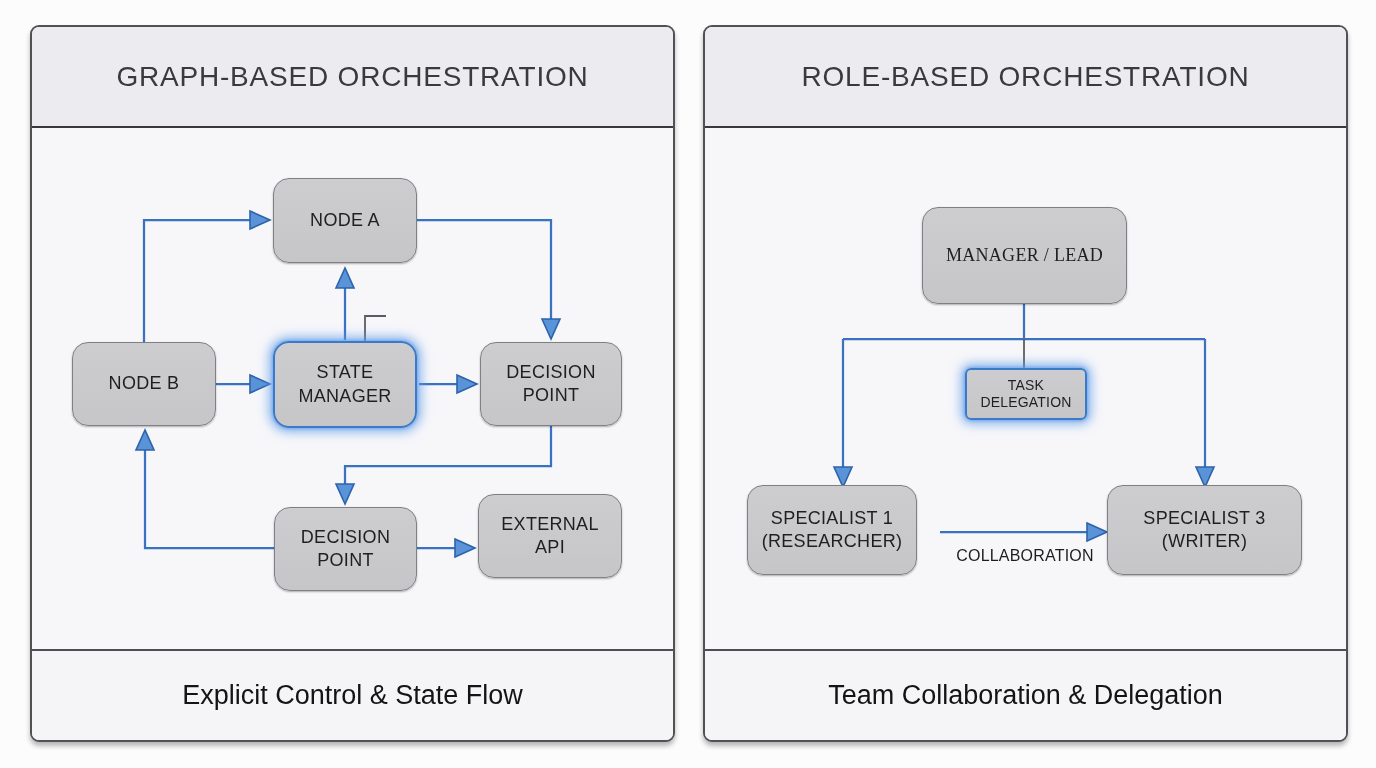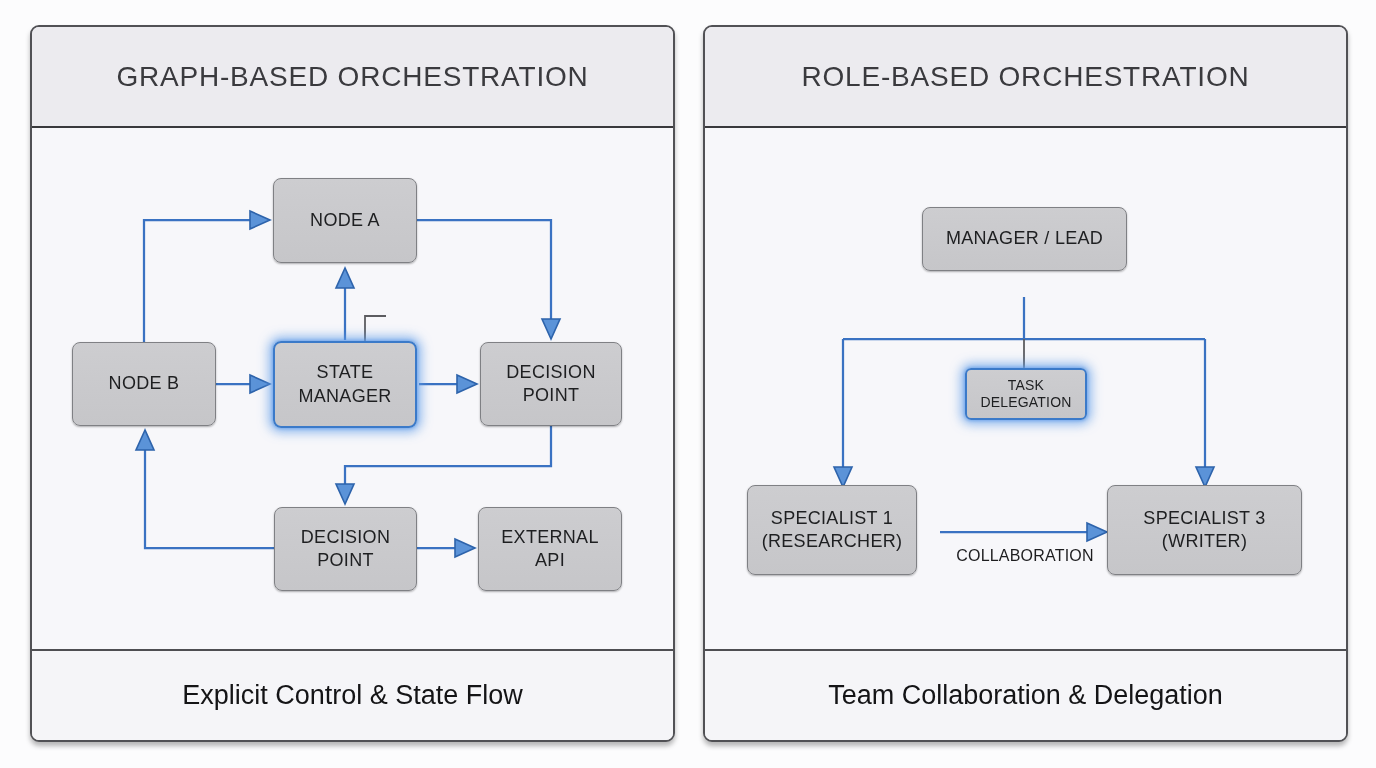--- a/index.html
+++ b/index.html
@@ -23,21 +23,21 @@
   .panel-body{flex:1;background:#f7f7fa;}
   .panel-footer{
     height:89px;flex:0 0 89px;background:#f5f5f8;border-top:2px solid #4e4e52;
     display:flex;align-items:center;justify-content:center;
   }
   .panel-footer-text{font-size:27px;color:#141416;font-weight:400;}
   #connector-layer{position:absolute;left:0;top:0;z-index:2;pointer-events:none;}
   .node{
     position:absolute;box-sizing:border-box;z-index:3;
     background:linear-gradient(#cdcdd0,#c6c6c9);
-    border:1.5px solid #7f8084;border-radius:8px;
+    border:1.5px solid #7f8084;border-radius:16px;
     box-shadow:0 1px 2px rgba(0,0,0,0.3);
     display:flex;align-items:center;justify-content:center;text-align:center;
     color:#1e1f21;font-size:18px;line-height:1.3;letter-spacing:0.3px;
   }
   .node span{white-space:pre-line;}
   .node.highlight{
     border:2px solid #3b7ac9;
     box-shadow:0 0 11px 4px rgba(96,156,232,0.75), 0 0 3px 1px rgba(96,156,232,0.6);
   }
   .node.small{font-size:14px;line-height:1.25;border-radius:6px;letter-spacing:0.2px;}
@@ -46,22 +46,22 @@
     white-space:pre-line;letter-spacing:0.2px;
   }
   #fine-grained-label{left:368px;top:291px;width:130px;font-size:15px;line-height:1.35;}
   #collaboration-label{left:955px;top:547px;width:140px;font-size:16px;}
   
   #node-a{left:273px;top:178px;width:144px;height:85px;}
   #node-b{left:72px;top:342px;width:144px;height:84px;}
   #state-manager{left:273px;top:341px;width:144px;height:87px;}
   #decision-point-1{left:480px;top:342px;width:142px;height:84px;}
   #decision-point-2{left:274px;top:507px;width:143px;height:84px;}
-  #external-api{left:478px;top:507px;width:144px;height:84px;}
-  #manager-lead{left:922px;top:207px;width:205px;height:64px;}
+  #external-api{left:478px;top:494px;width:144px;height:84px;}
+  #manager-lead{left:922px;top:207px;width:205px;height:97px;font-family:Liberation Serif, serif;}
   #task-delegation{left:965px;top:368px;width:122px;height:52px;}
   #specialist-1{left:747px;top:485px;width:170px;height:90px;}
   #specialist-2{left:1107px;top:485px;width:195px;height:90px;}
   #panel-graph{left:30px;top:25px;}
   #panel-role{left:703px;top:25px;}
 </style>
 </head>
 <body>
 
 <div id="canvas">

